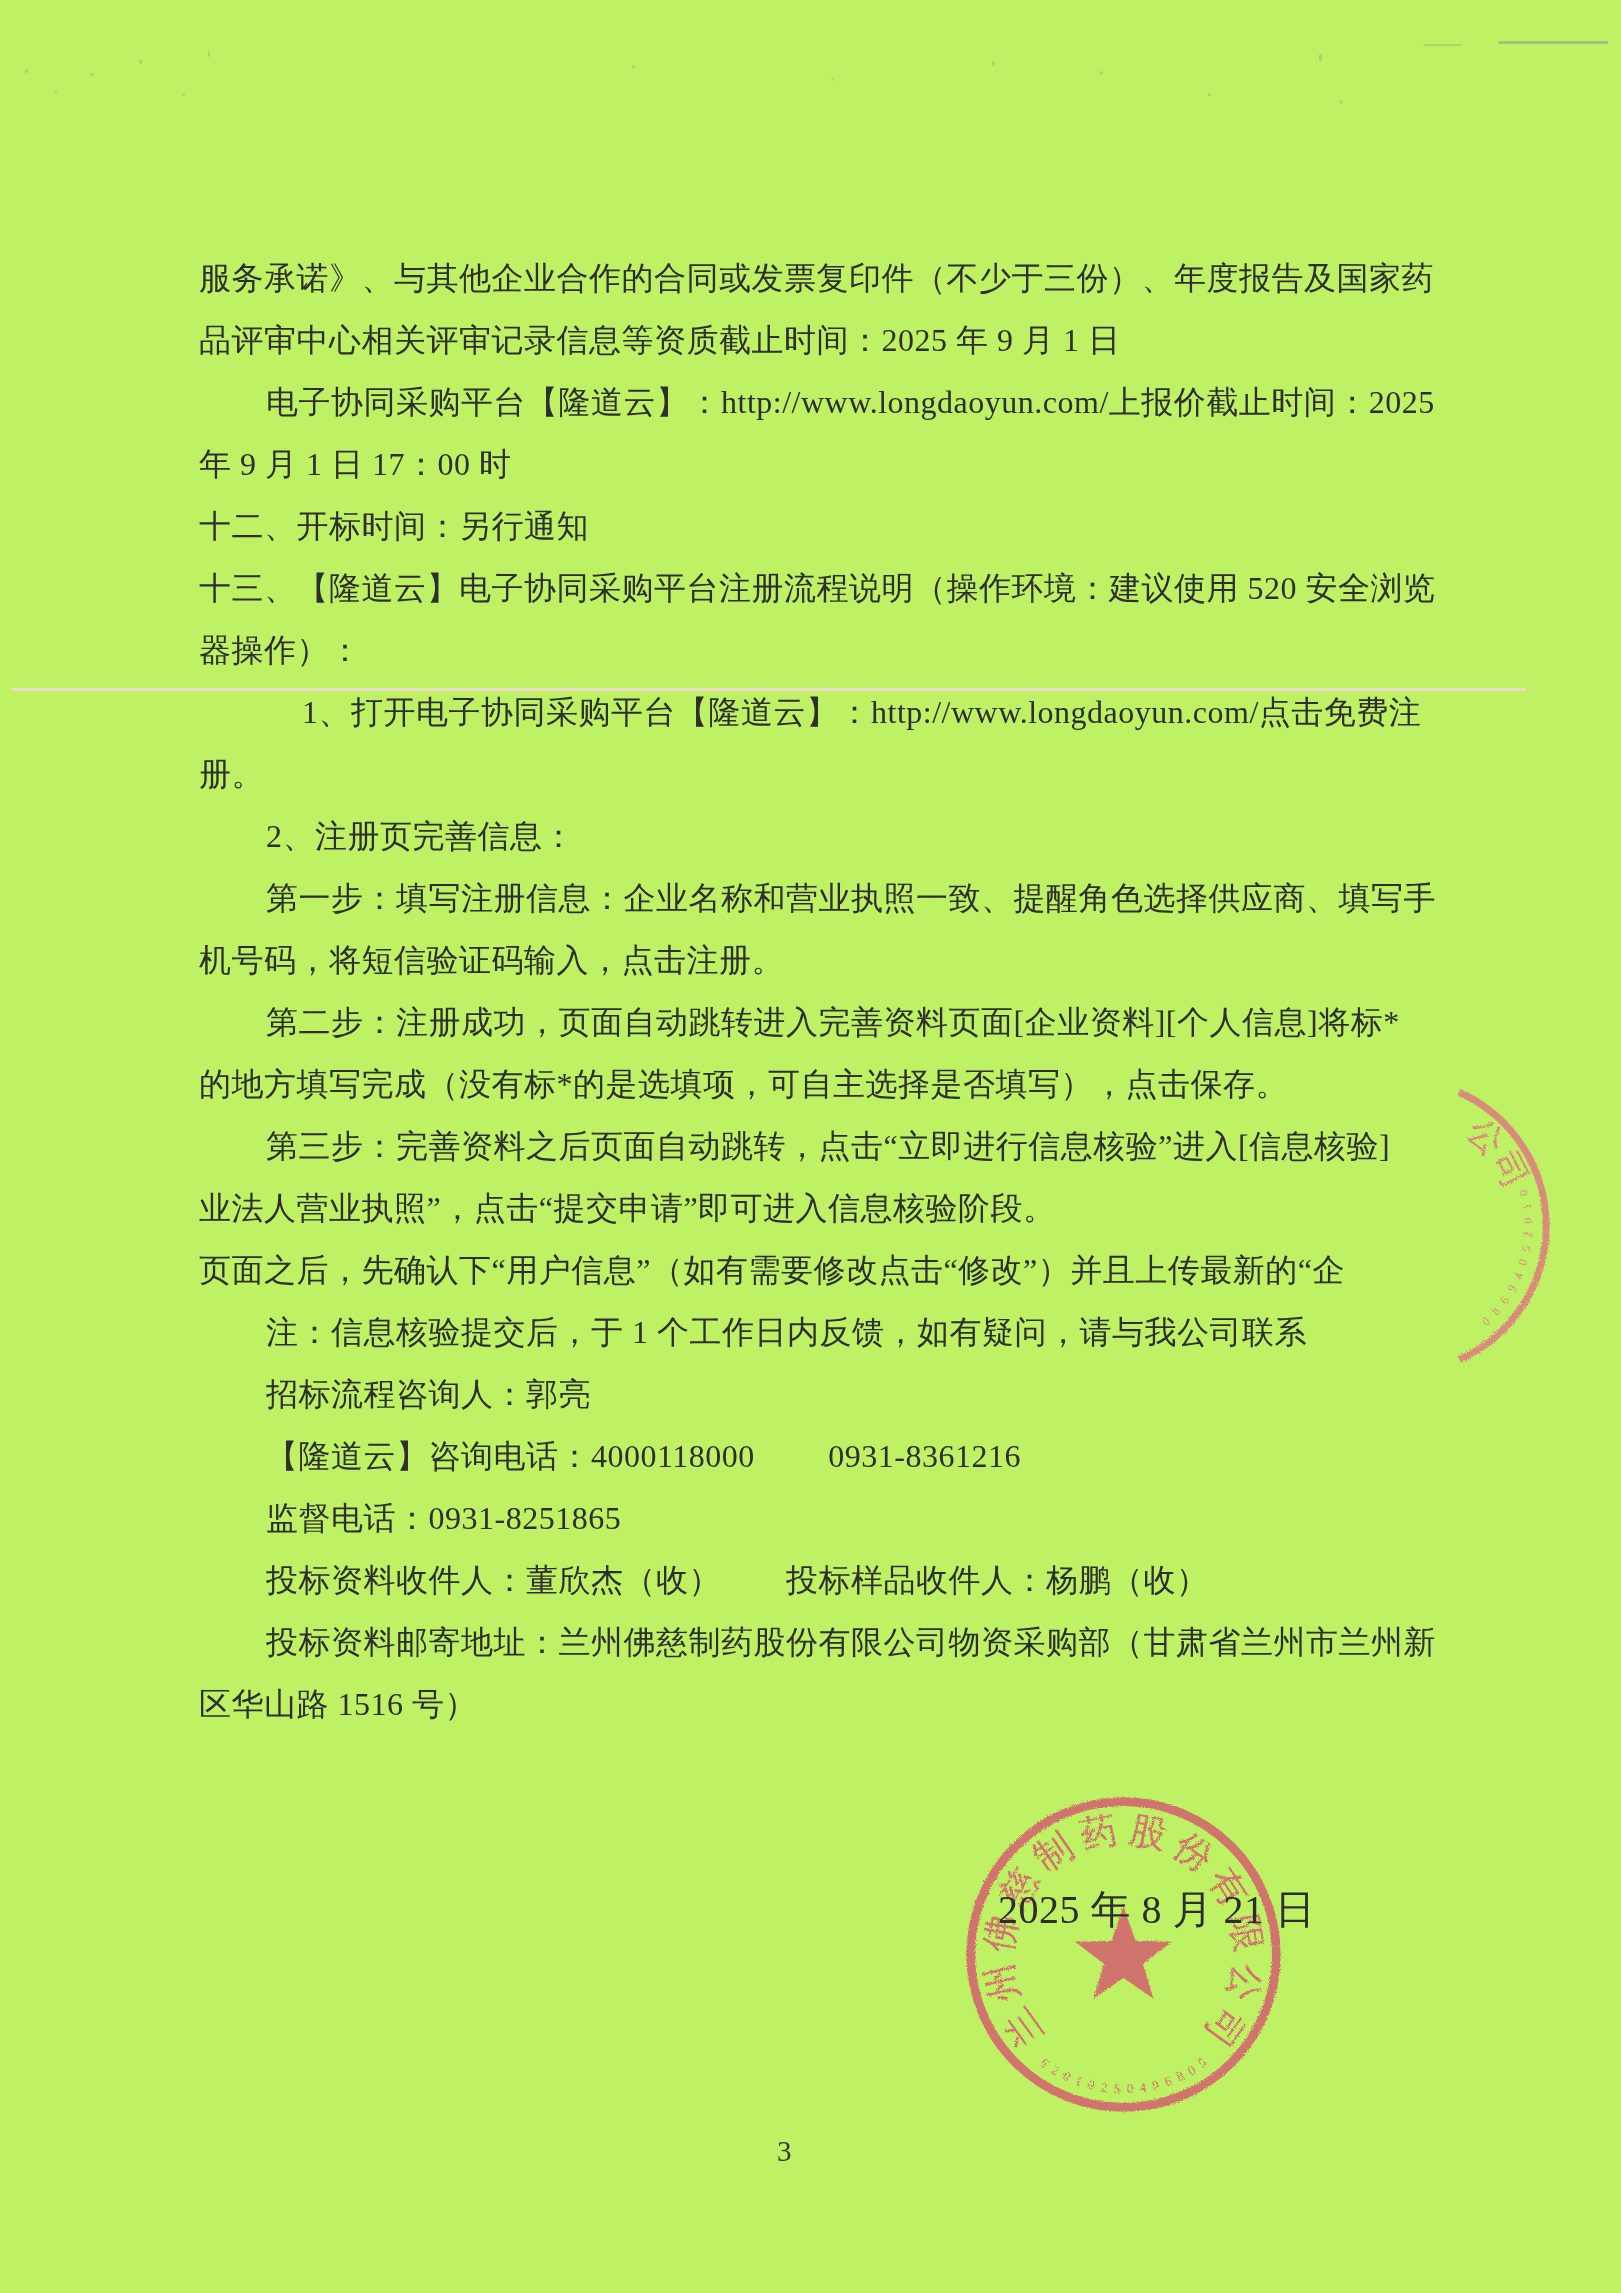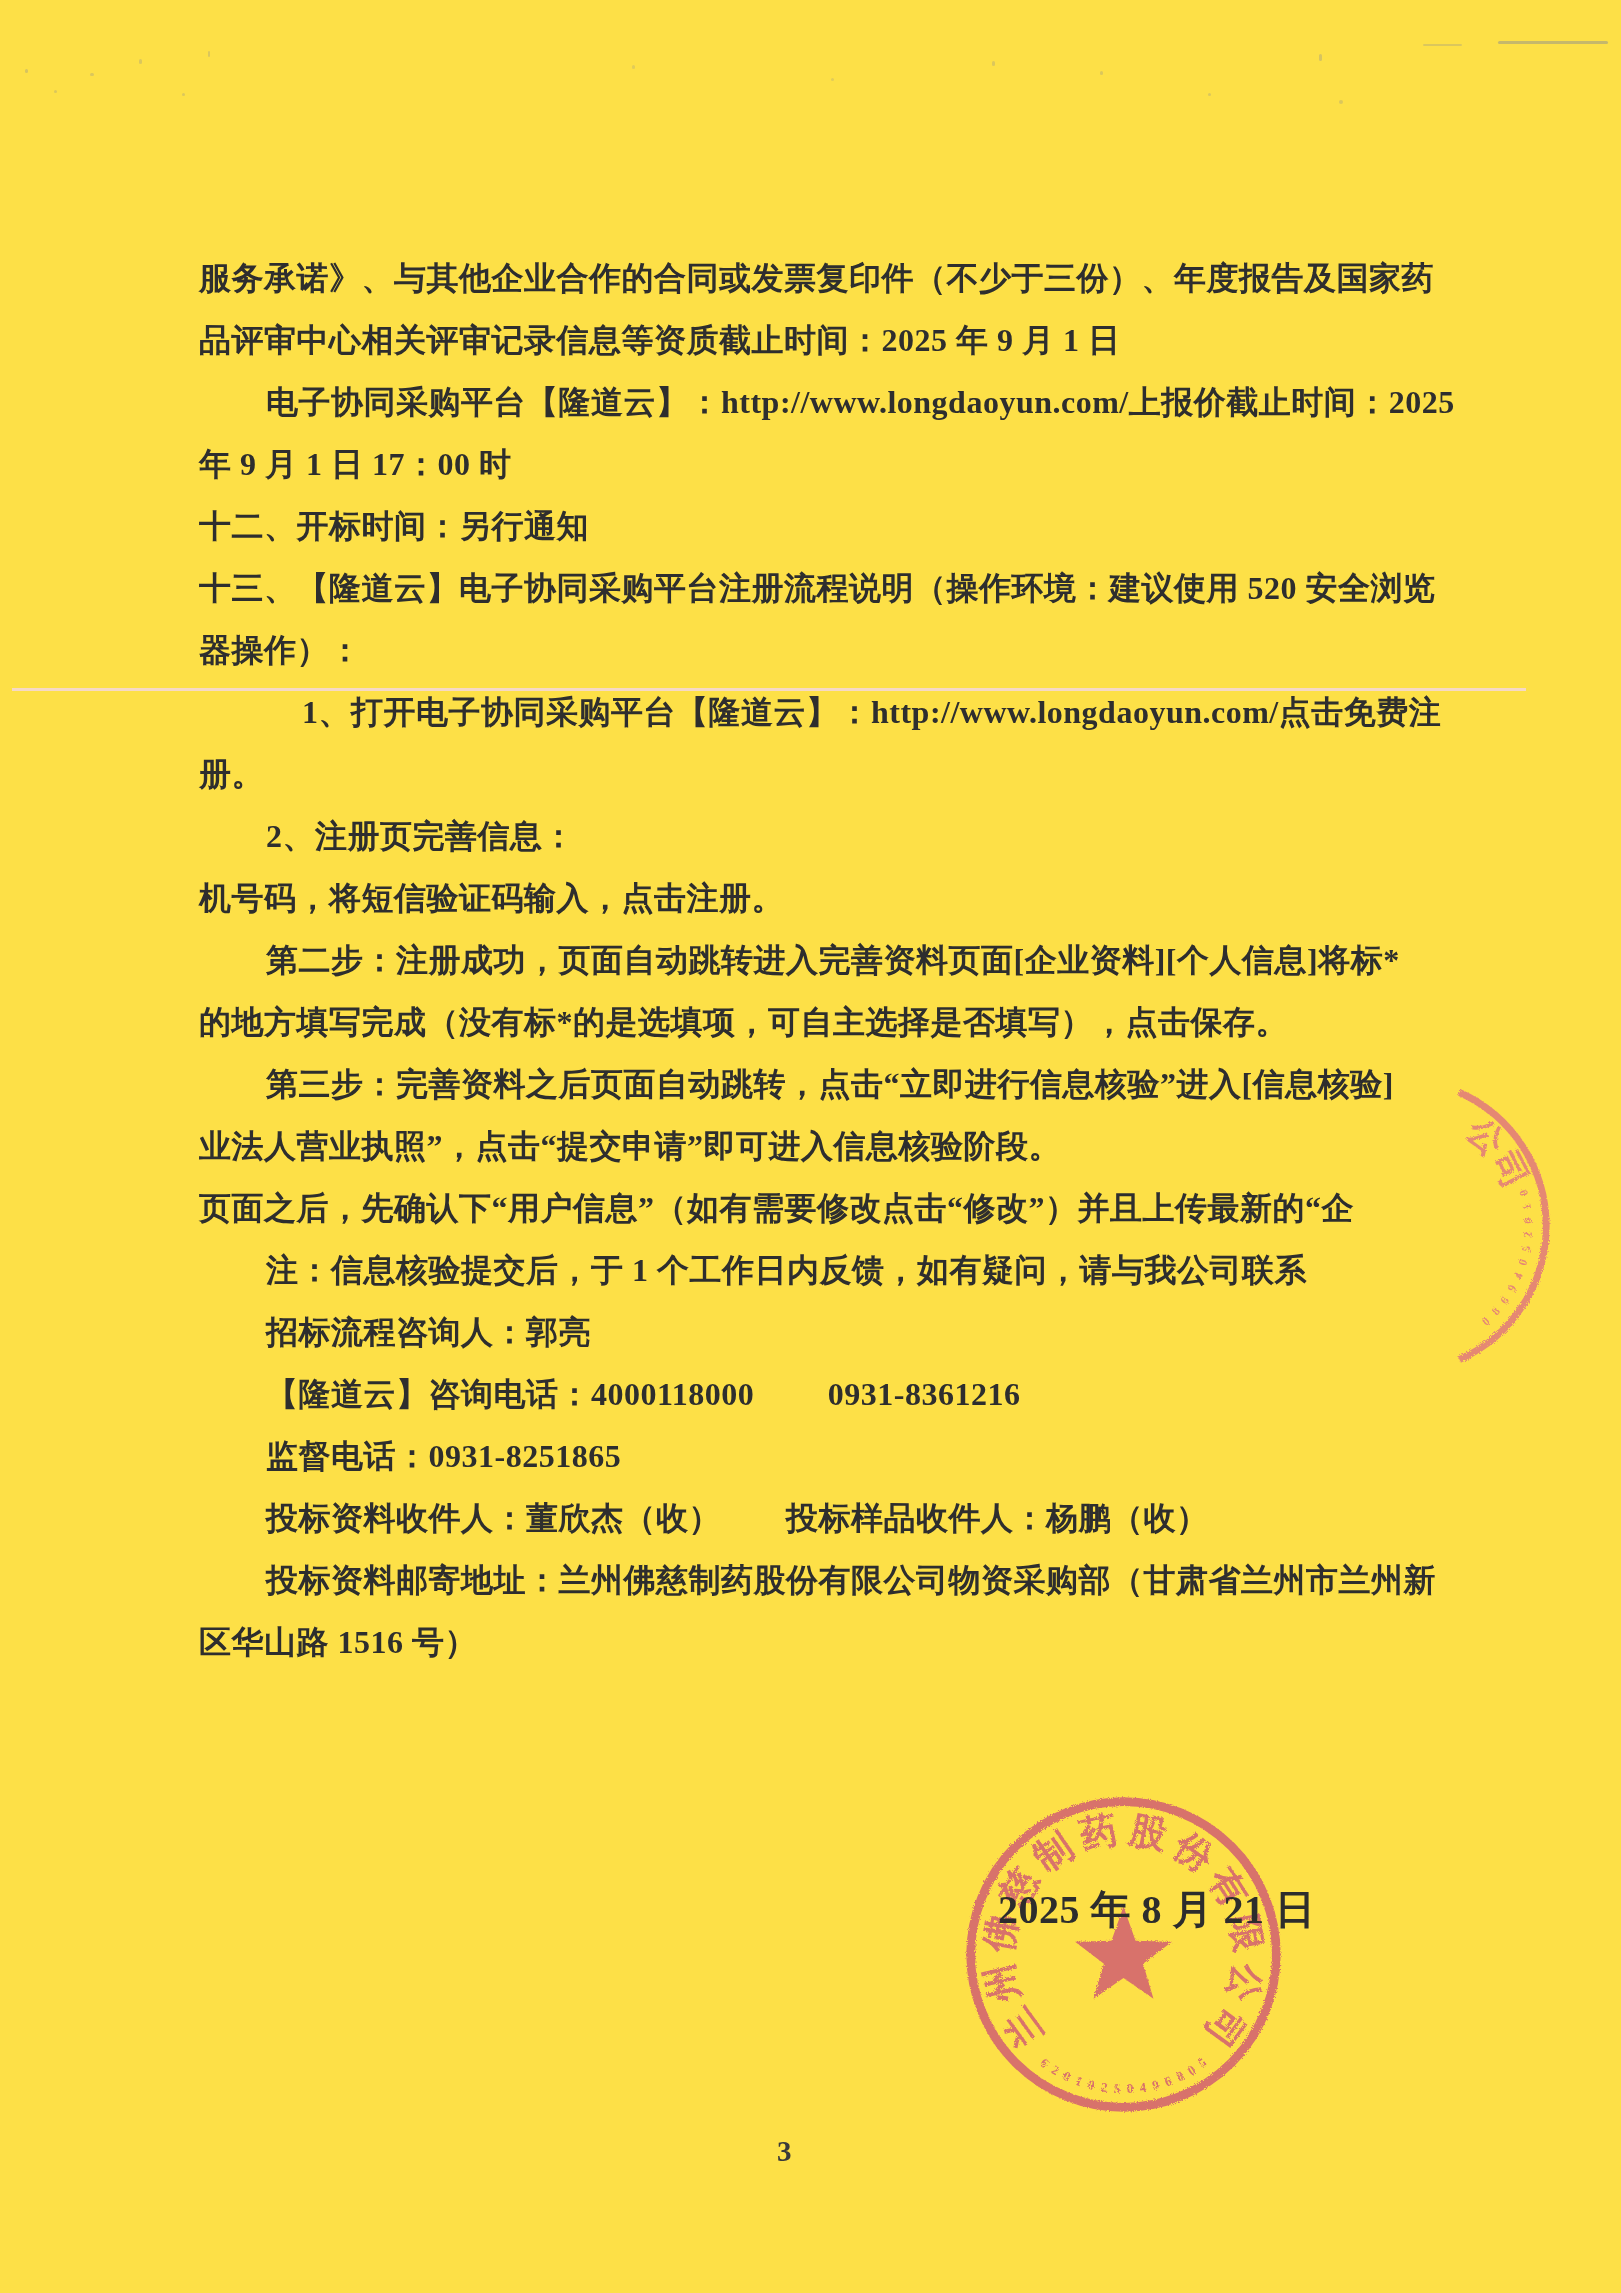--- a/index.html
+++ b/index.html
@@ -1,23 +1,22 @@
 <!DOCTYPE html>
 <html><head>
 <meta charset="utf-8">
 <style>
   html,body{margin:0;padding:0;background:#e8e8e8;}
   #page{
     position:relative;
     width:1621px;height:2294px;
-    background:#fde047;
+    background:#bef264;
     overflow:hidden;
     font-family:"Liberation Serif","DejaVu Serif",serif;
     color:#303030;
-    font-weight:bold;
   }
   
   #doc-lines{
     position:absolute;left:199px;top:247px;width:1338px;
   }
   .line{
     height:62px;line-height:62px;
     font-size:32px;
     white-space:pre;
     letter-spacing:0.5px;
@@ -74,20 +73,21 @@
     <div class="line">服务承诺》、与其他企业合作的合同或发票复印件（不少于三份）、年度报告及国家药</div>
     <div class="line">品评审中心相关评审记录信息等资质截止时间：2025 年 9 月 1 日</div>
     <div class="line ind">电子协同采购平台【隆道云】：http://www.longdaoyun.com/上报价截止时间：2025</div>
     <div class="line">年 9 月 1 日 17：00 时</div>
     <div class="line">十二、开标时间：另行通知</div>
     <div class="line">十三、【隆道云】电子协同采购平台注册流程说明（操作环境：建议使用 520 安全浏览</div>
     <div class="line">器操作）：</div>
     <div class="line ind2">1、打开电子协同采购平台【隆道云】：http://www.longdaoyun.com/点击免费注</div>
     <div class="line">册。</div>
     <div class="line ind">2、注册页完善信息：</div>
+    <div class="line ind">第一步：填写注册信息：企业名称和营业执照一致、提醒角色选择供应商、填写手</div>
     <div class="line">机号码，将短信验证码输入，点击注册。</div>
     <div class="line ind">第二步：注册成功，页面自动跳转进入完善资料页面[企业资料][个人信息]将标*</div>
     <div class="line">的地方填写完成（没有标*的是选填项，可自主选择是否填写），点击保存。</div>
     <div class="line ind">第三步：完善资料之后页面自动跳转，点击“立即进行信息核验”进入[信息核验]</div>
     <div class="line">业法人营业执照”，点击“提交申请”即可进入信息核验阶段。</div>
     <div class="line">页面之后，先确认下“用户信息”（如有需要修改点击“修改”）并且上传最新的“企</div>
     <div class="line ind">注：信息核验提交后，于 1 个工作日内反馈，如有疑问，请与我公司联系</div>
     <div class="line ind">招标流程咨询人：郭亮</div>
     <div class="line ind">【隆道云】咨询电话：4000118000　　 0931-8361216</div>
     <div class="line ind">监督电话：0931-8251865</div>

